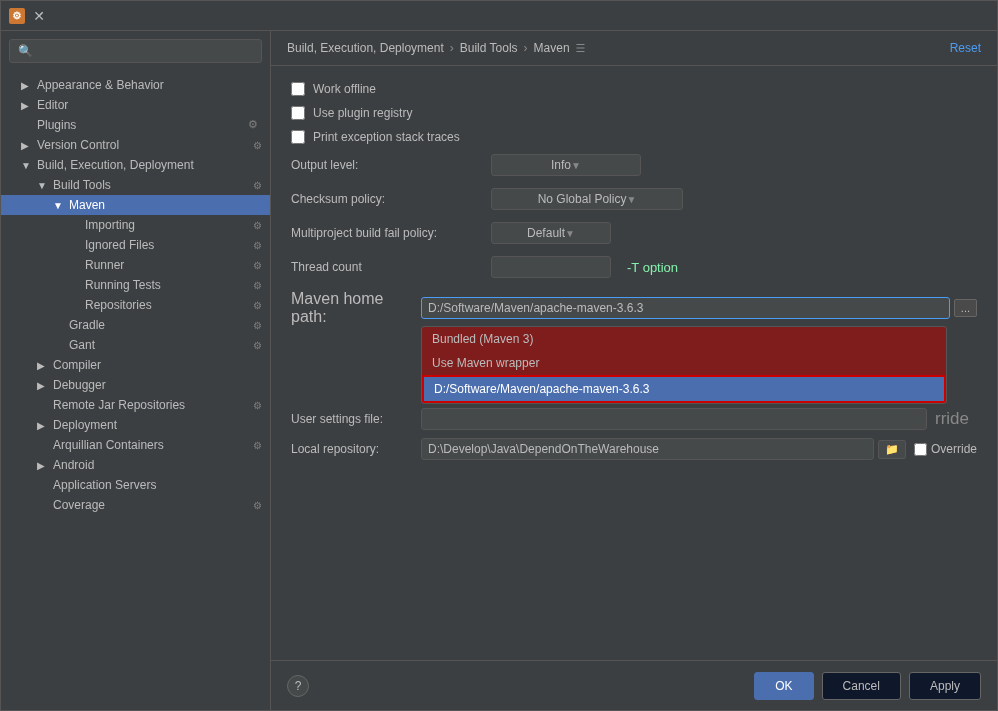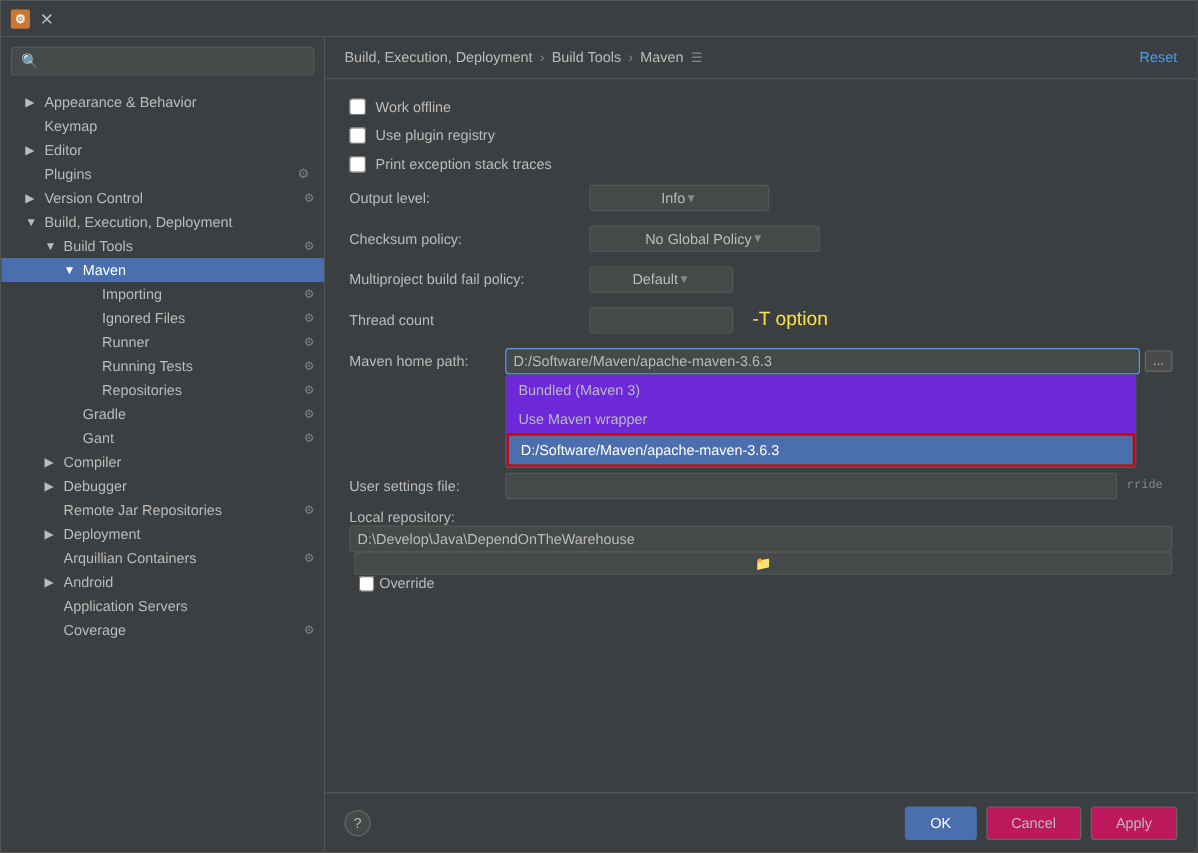--- a/index.html
+++ b/index.html
@@ -237,34 +237,34 @@
       border: 1px solid #555;
       border-radius: 3px;
       padding: 3px 6px;
       color: #bbbbbb;
       font-size: 12px;
       width: 120px;
     }
 
     .t-option {
       margin-left: 8px;
-      color: #fde047;
-      font-size: 16px;
+      color: #86efac;
+      font-size: 13px;
     }
 
     .maven-path-row {
       display: flex;
       align-items: center;
       margin-bottom: 4px;
     }
 
     .maven-path-label {
       width: 130px;
       color: #bbbbbb;
-      font-size: 12px;
+      font-size: 16px;
       flex-shrink: 0;
     }
 
     .maven-path-input {
       flex: 1;
       background: #45494a;
       border: 1px solid #4b9cf5;
       border-radius: 3px;
       padding: 3px 6px;
       color: #bbbbbb;
@@ -278,21 +278,21 @@
       padding: 2px 6px;
       color: #bbbbbb;
       font-size: 11px;
       cursor: pointer;
       margin-left: 4px;
     }
 
     .dropdown-popup {
       position: relative;
       margin-left: 130px;
-      background: #6d28d9;
+      background: #7f1d1d;
       border: 1px solid #555;
       border-radius: 3px;
       width: calc(100% - 130px - 30px);
       margin-bottom: 4px;
       overflow: hidden;
     }
 
     .dropdown-item {
       padding: 5px 10px;
       color: #bbbbbb;
@@ -308,22 +308,22 @@
 
     .user-settings-row {
       display: flex;
       align-items: center;
       margin-bottom: 8px;
       position: relative;
     }
 
     .local-repo-row {
       display: flex;
+      align-items: center;
       margin-bottom: 8px;
-      flex-direction: column;
     }
 
     .override-checkbox {
       display: flex;
       align-items: center;
       gap: 4px;
       margin-left: 8px;
     }
 
     
@@ -347,21 +347,21 @@
       border: 1px solid #666;
     }
 
     .btn-primary {
       background: #4b6eaf;
       color: white;
       border-color: #4b6eaf;
     }
 
     .btn-default {
-      background: #be185d;
+      background: #0f172a;
       color: #bbbbbb;
     }
 
     .help-btn {
       width: 22px;
       height: 22px;
       border-radius: 50%;
       background: #45494a;
       border: 1px solid #666;
       color: #bbbbbb;
@@ -410,24 +410,20 @@
         <input type="text" placeholder="" style="">
       </div>
 
       <div class="nav-tree">
 
         <div class="nav-item indent-1">
           <span class="arrow">▶</span>
           <span>Appearance &amp; Behavior</span>
         </div>
 
-        <div class="nav-item indent-1">
-          <span class="arrow"></span>
-          <span>Keymap</span>
-        </div>
 
         <div class="nav-item indent-1">
           <span class="arrow">▶</span>
           <span>Editor</span>
         </div>
 
         <div class="nav-item indent-1">
           <span class="arrow"></span>
           <span>Plugins</span>
           <span class="gear-icon-small" style="width:14px;height:14px;background:none;font-size:11px;opacity:0.5;">⚙</span>
@@ -620,21 +616,21 @@
 
         <div class="dropdown-popup">
           <div class="dropdown-item">Bundled (Maven 3)</div>
           <div class="dropdown-item">Use Maven wrapper</div>
           <div class="dropdown-item highlighted" style="border:2px solid #cc0000;background:#4b6eaf;">D:/Software/Maven/apache-maven-3.6.3</div>
         </div>
 
         <div class="user-settings-row">
           <span style="width:130px;color:#bbbbbb;font-size:12px;flex-shrink:0;">User settings file:</span>
           <input type="text" style="flex: 1 1 0%; background: rgb(69, 73, 74); border: 1px solid rgb(85, 85, 85); border-radius: 3px; padding: 3px 6px; color: rgb(187, 187, 187); font-size: 12px;" value="">
-          <span style="margin-left:auto;color:#888;font-size:10px;padding:0 8px;font-family:Liberation Mono, monospace;">rride</span>
+          <span style="margin-left:auto;color:#888;font-size:17px;padding:0 8px;">rride</span>
         </div>
 
         <div class="local-repo-row">
           <span style="width:130px;color:#bbbbbb;font-size:12px;flex-shrink:0;">Local repository:</span>
           <input type="text" class="local-repo-input" value="D:\Develop\Java\DependOnTheWarehouse" style="">
           <button style="background:#45494a;border:1px solid #555;border-radius:2px;padding:2px 6px;color:#bbbbbb;font-size:11px;cursor:pointer;margin-left:4px;">📁</button>
           <div class="override-checkbox">
             <input type="checkbox" id="local-override" style="">
             <label for="local-override" style="color:#bbbbbb;font-size:12px;">Override</label>
           </div>

